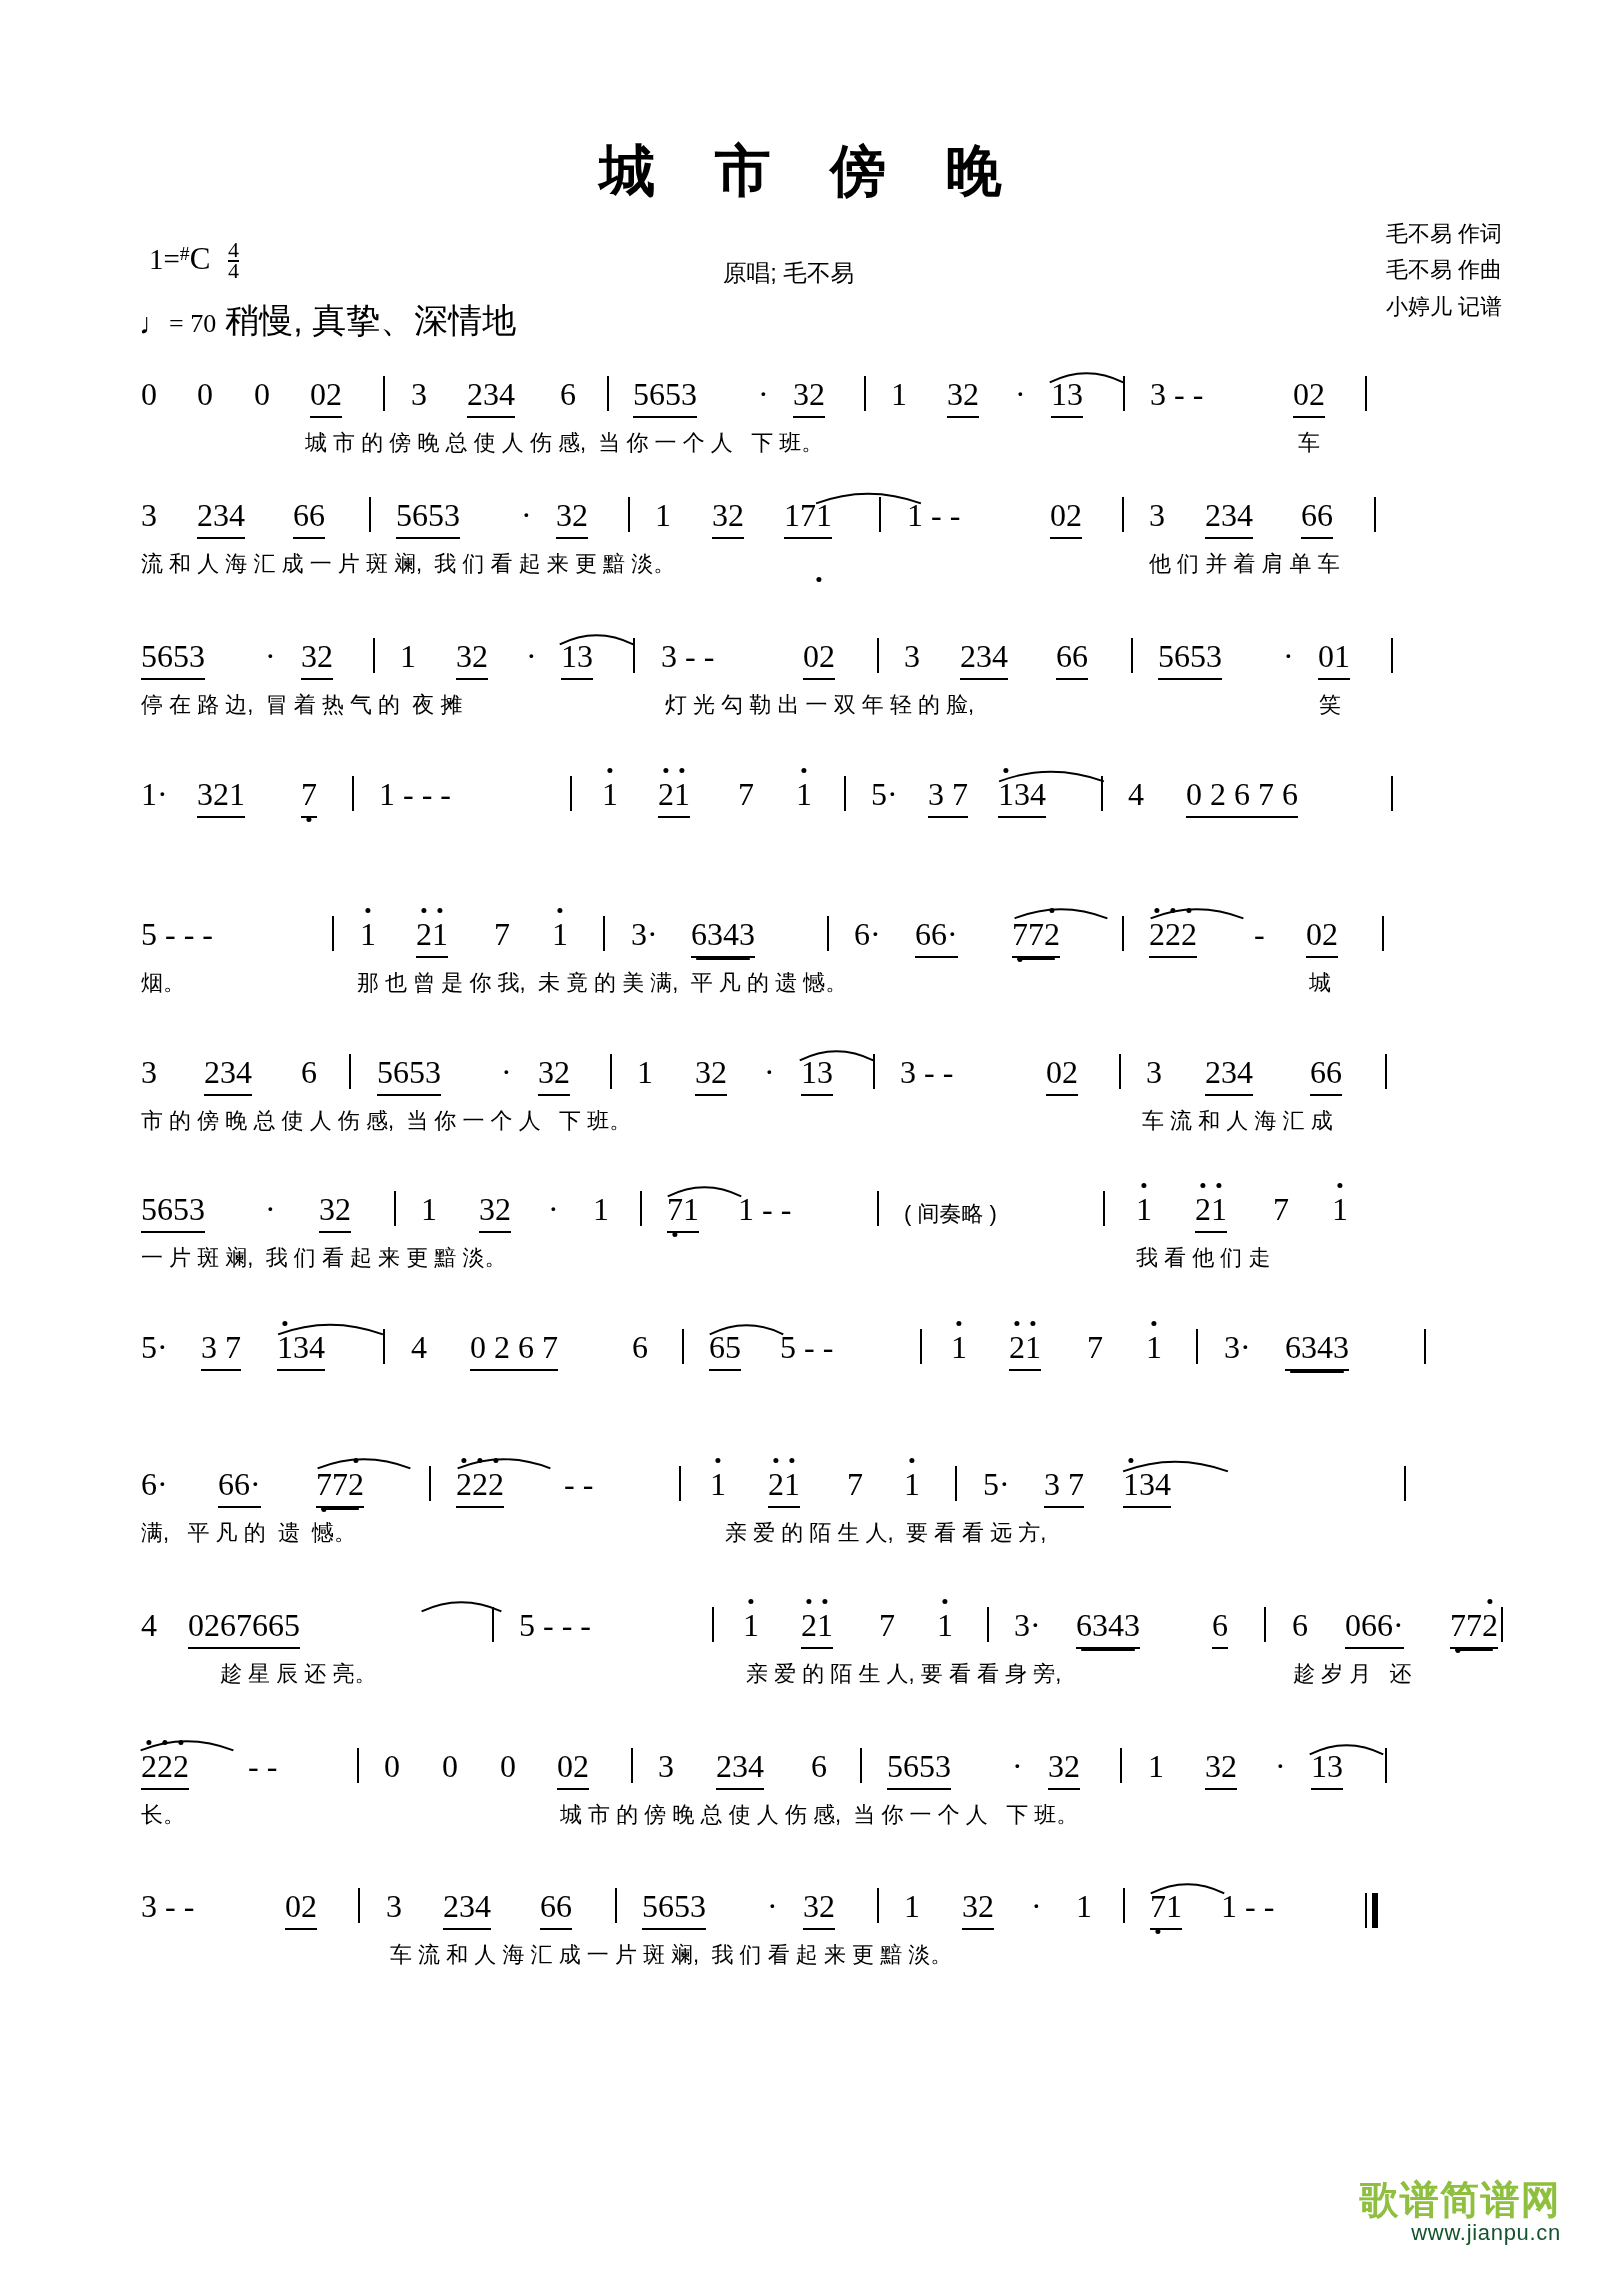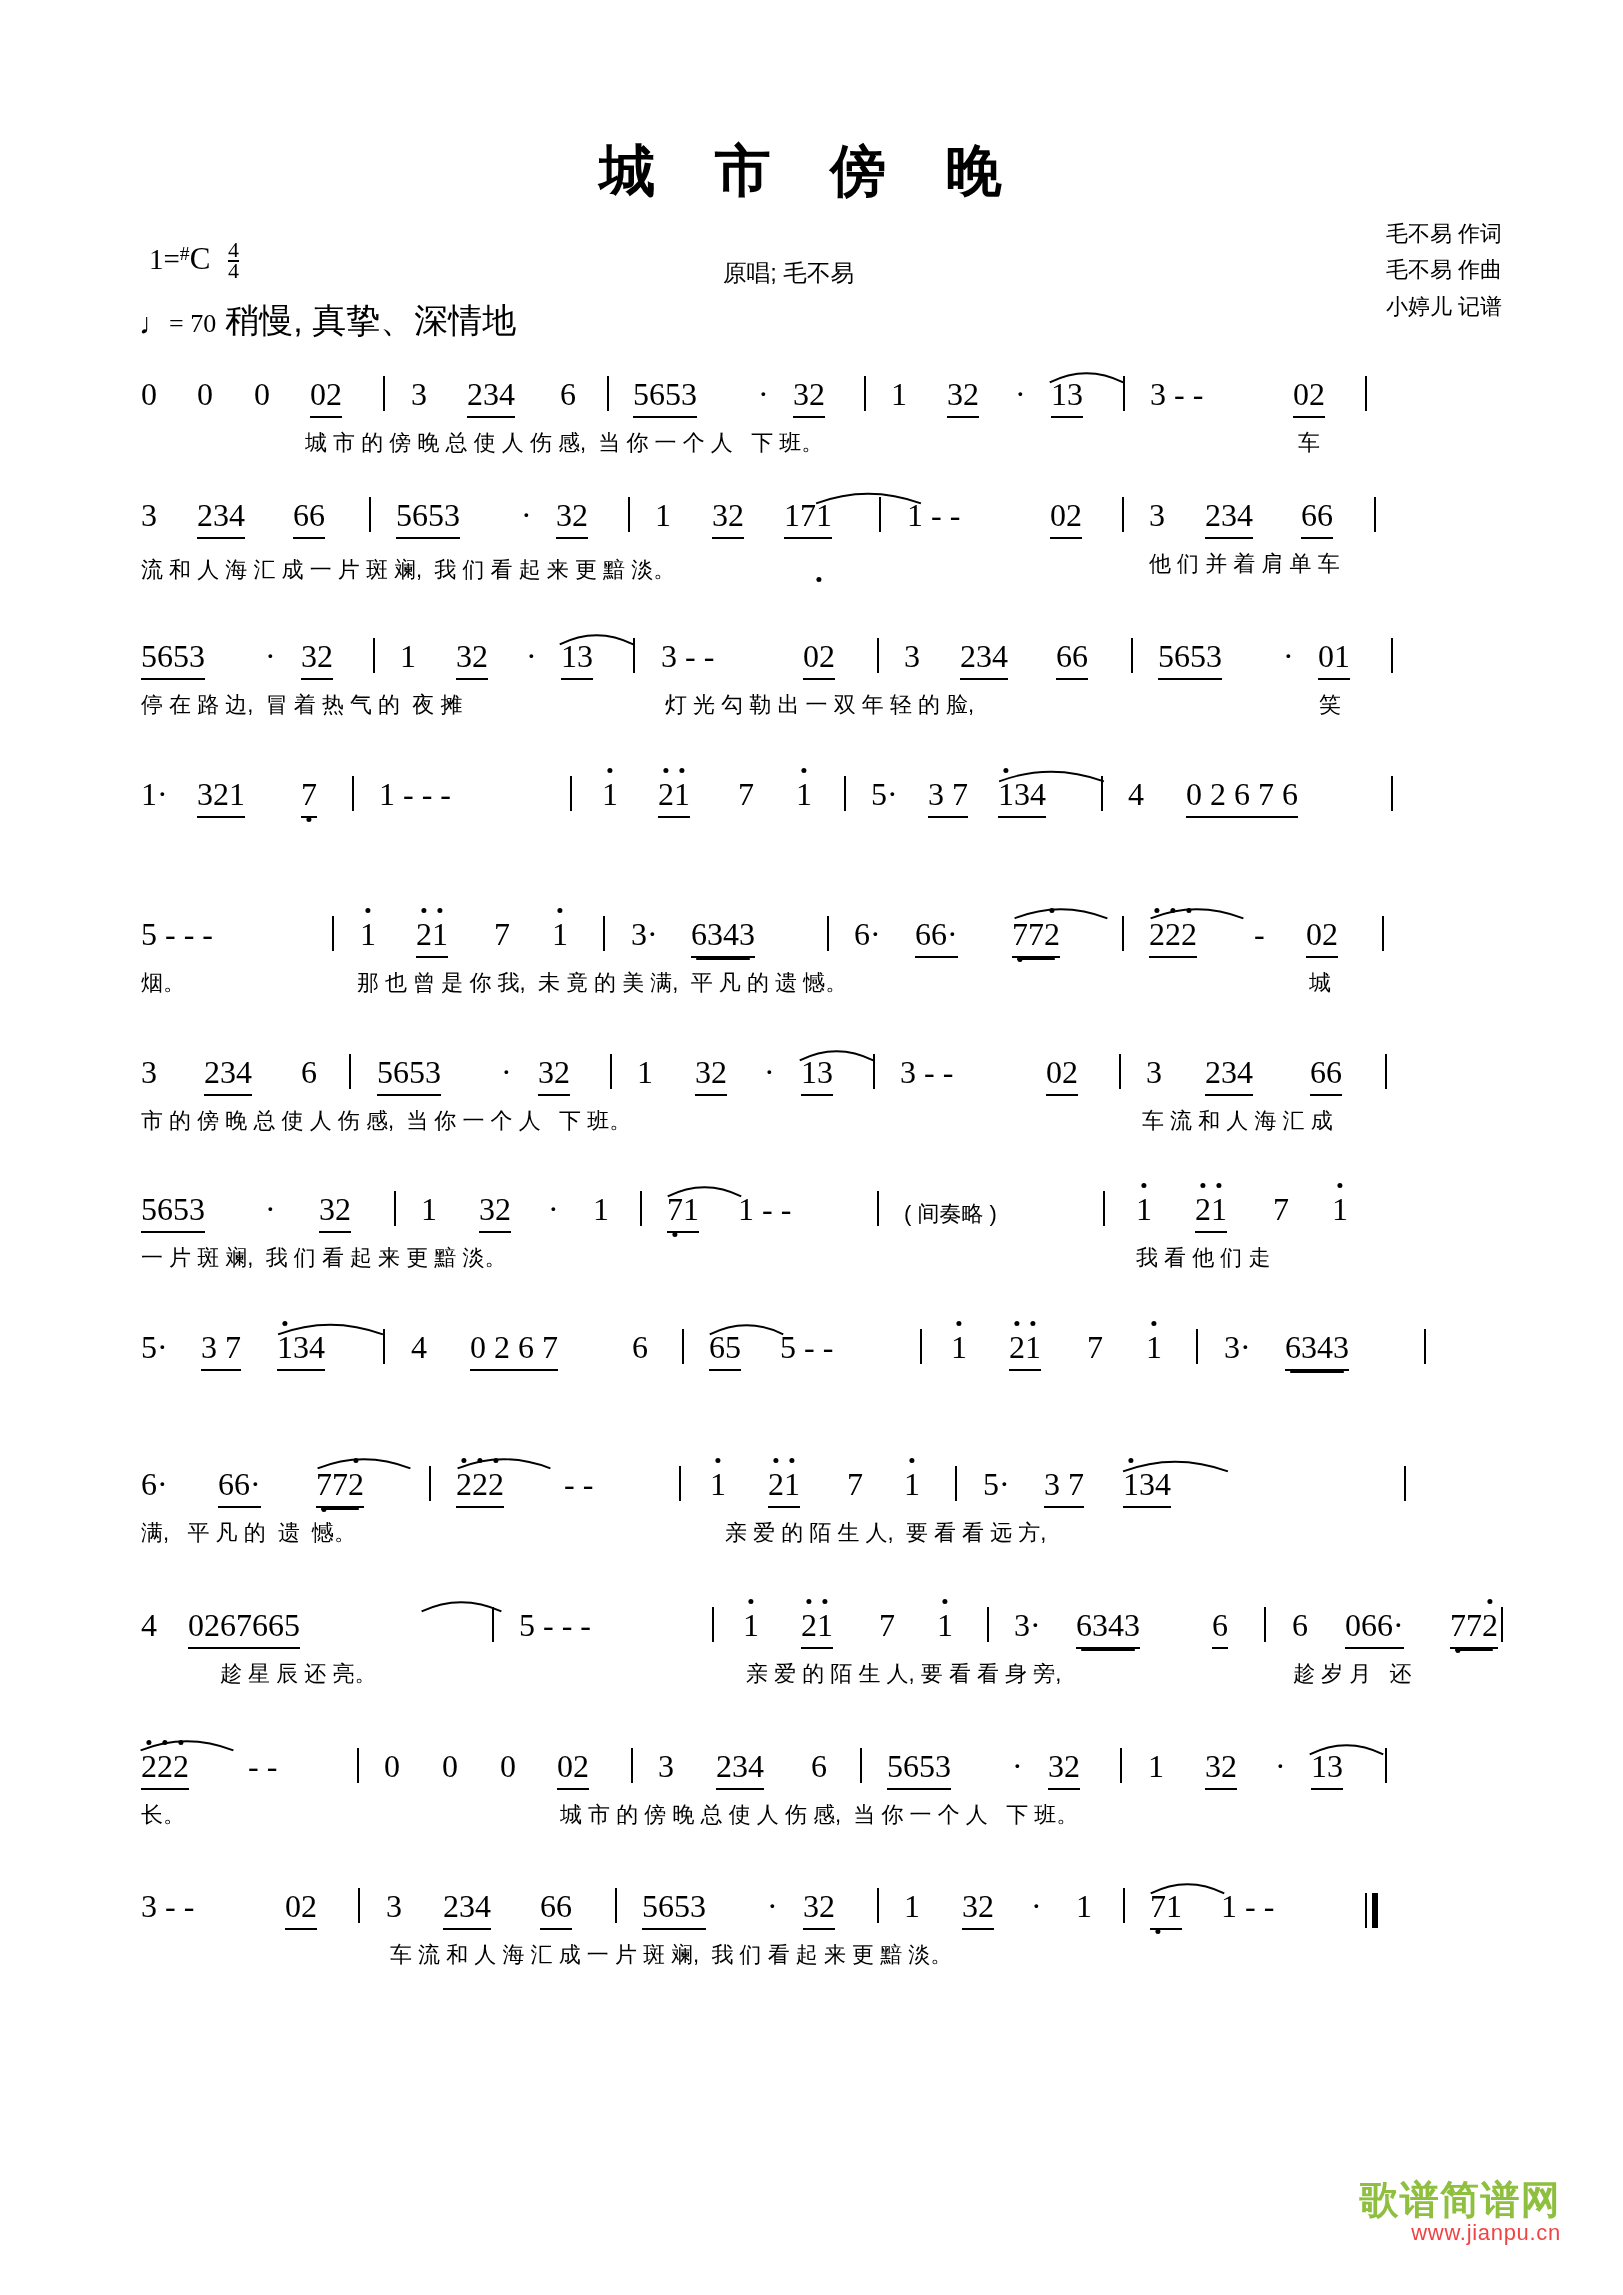--- a/index.html
+++ b/index.html
@@ -176,21 +176,21 @@
     font-size: 39px;
     font-family: "Liberation Sans", sans-serif;
     font-weight: 700;
     color: #8fbf3f;
     letter-spacing: 1.3px;
     text-shadow: 1.3px 1.3px 0 #ffffff;
   }
   .watermark .wm-sub {
     font-size: 22px;
     font-family: "Liberation Sans", sans-serif;
-    color: #ef4444;
+    color: #14532d;
     letter-spacing: 0.7px;
   }
   .interlude {
     font-family: "Liberation Sans", sans-serif;
     font-size: 22px;
   }
   .endbar {
     display: inline-block;
     vertical-align: -5.2px;
   }
@@ -283,21 +283,21 @@
       <span class="n" style="left:1008px;">3</span>
       <span class="n u1" style="left:1064px;">234</span>
       <span class="n u1" style="left:1160px;">66</span>
       <span class="n" style="left:1233px;"><span class="bar"></span></span>
       <svg class="slur" style="left:672px; top:-13px;" width="111" height="22" viewBox="0 0 170 34">
           <path d="M4 30 Q84 0 166 30" stroke="#000" stroke-width="3" fill="none"></path>
         </svg>
       <span class="n" style="left:669px; top:39px;"><span class="oct dot-dn" style="width:18.3px;">&nbsp;</span></span>
     </div>
     <div class="lyrics">
-      <span class="l" style="left:0px;margin-top:6px;">流 和 人 海 汇 成 一 片 斑 斓,  我 们 看 起 来 更 黯 淡。</span>
+      <span class="l" style="left:0px;">流 和 人 海 汇 成 一 片 斑 斓,  我 们 看 起 来 更 黯 淡。</span>
       <span class="l" style="left:1008px;">他 们 并 着 肩 单 车</span>
     </div>
   </div>
 
   <div class="system" style="top:638px;">
     <div class="notes">
       <span class="n u1" style="left:0px;">5653</span>
       <span class="n" style="left:124px;">·</span>
       <span class="n u1" style="left:160px;">32</span>
       <span class="n" style="left:232px;"><span class="bar"></span></span>

